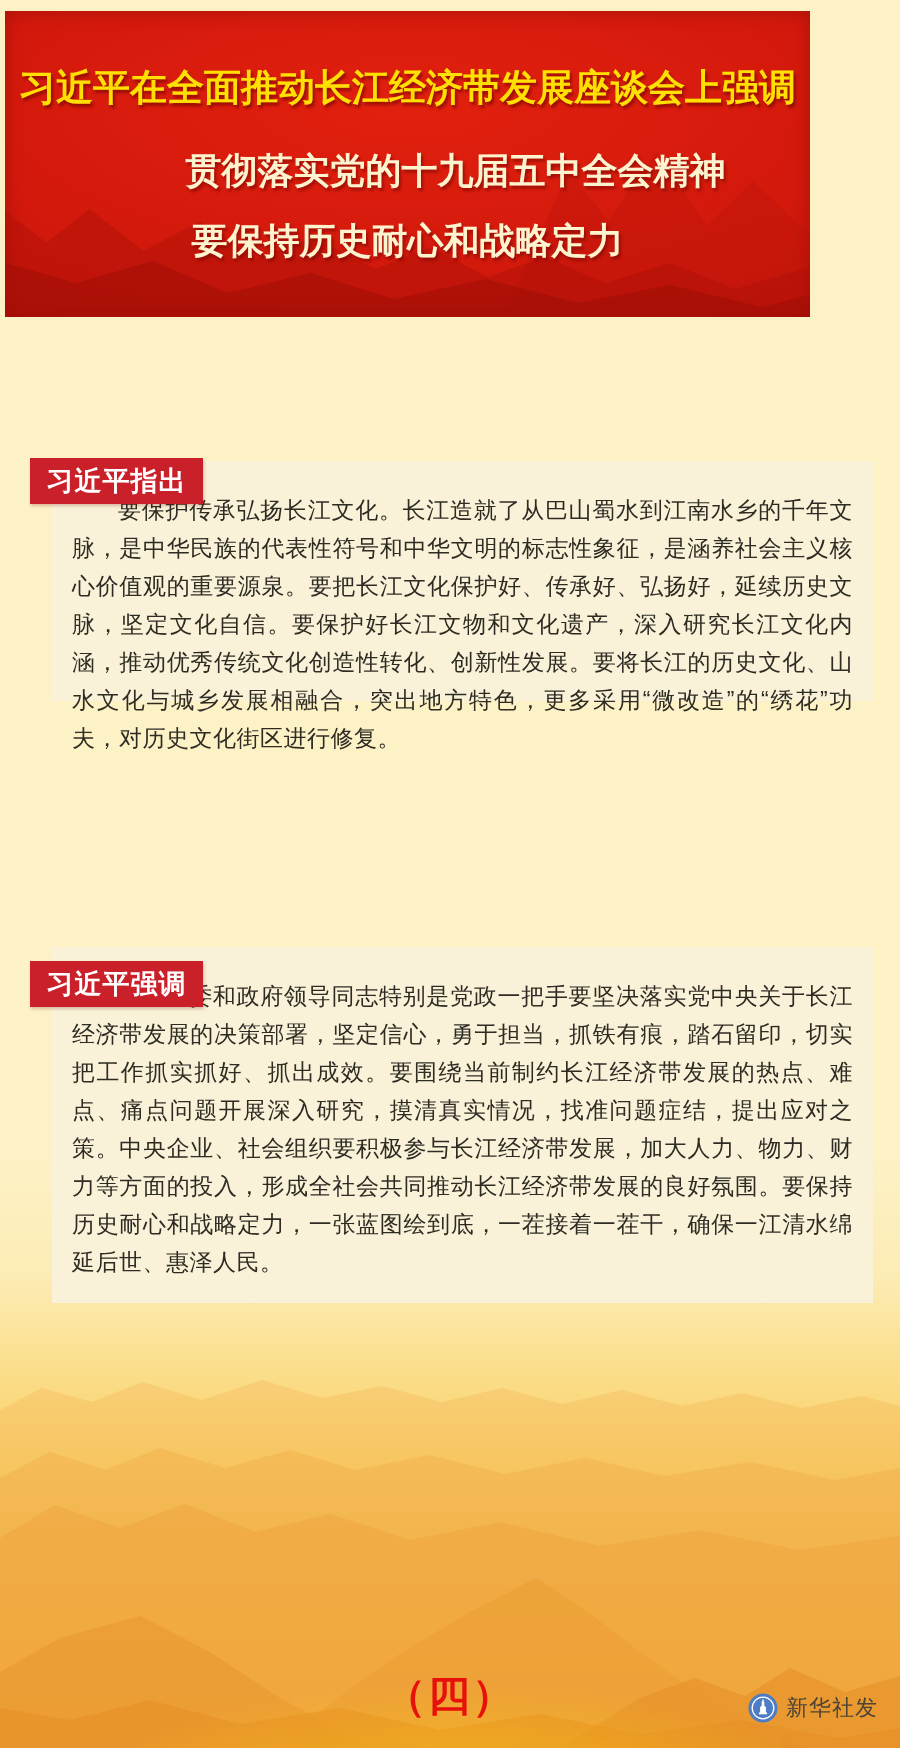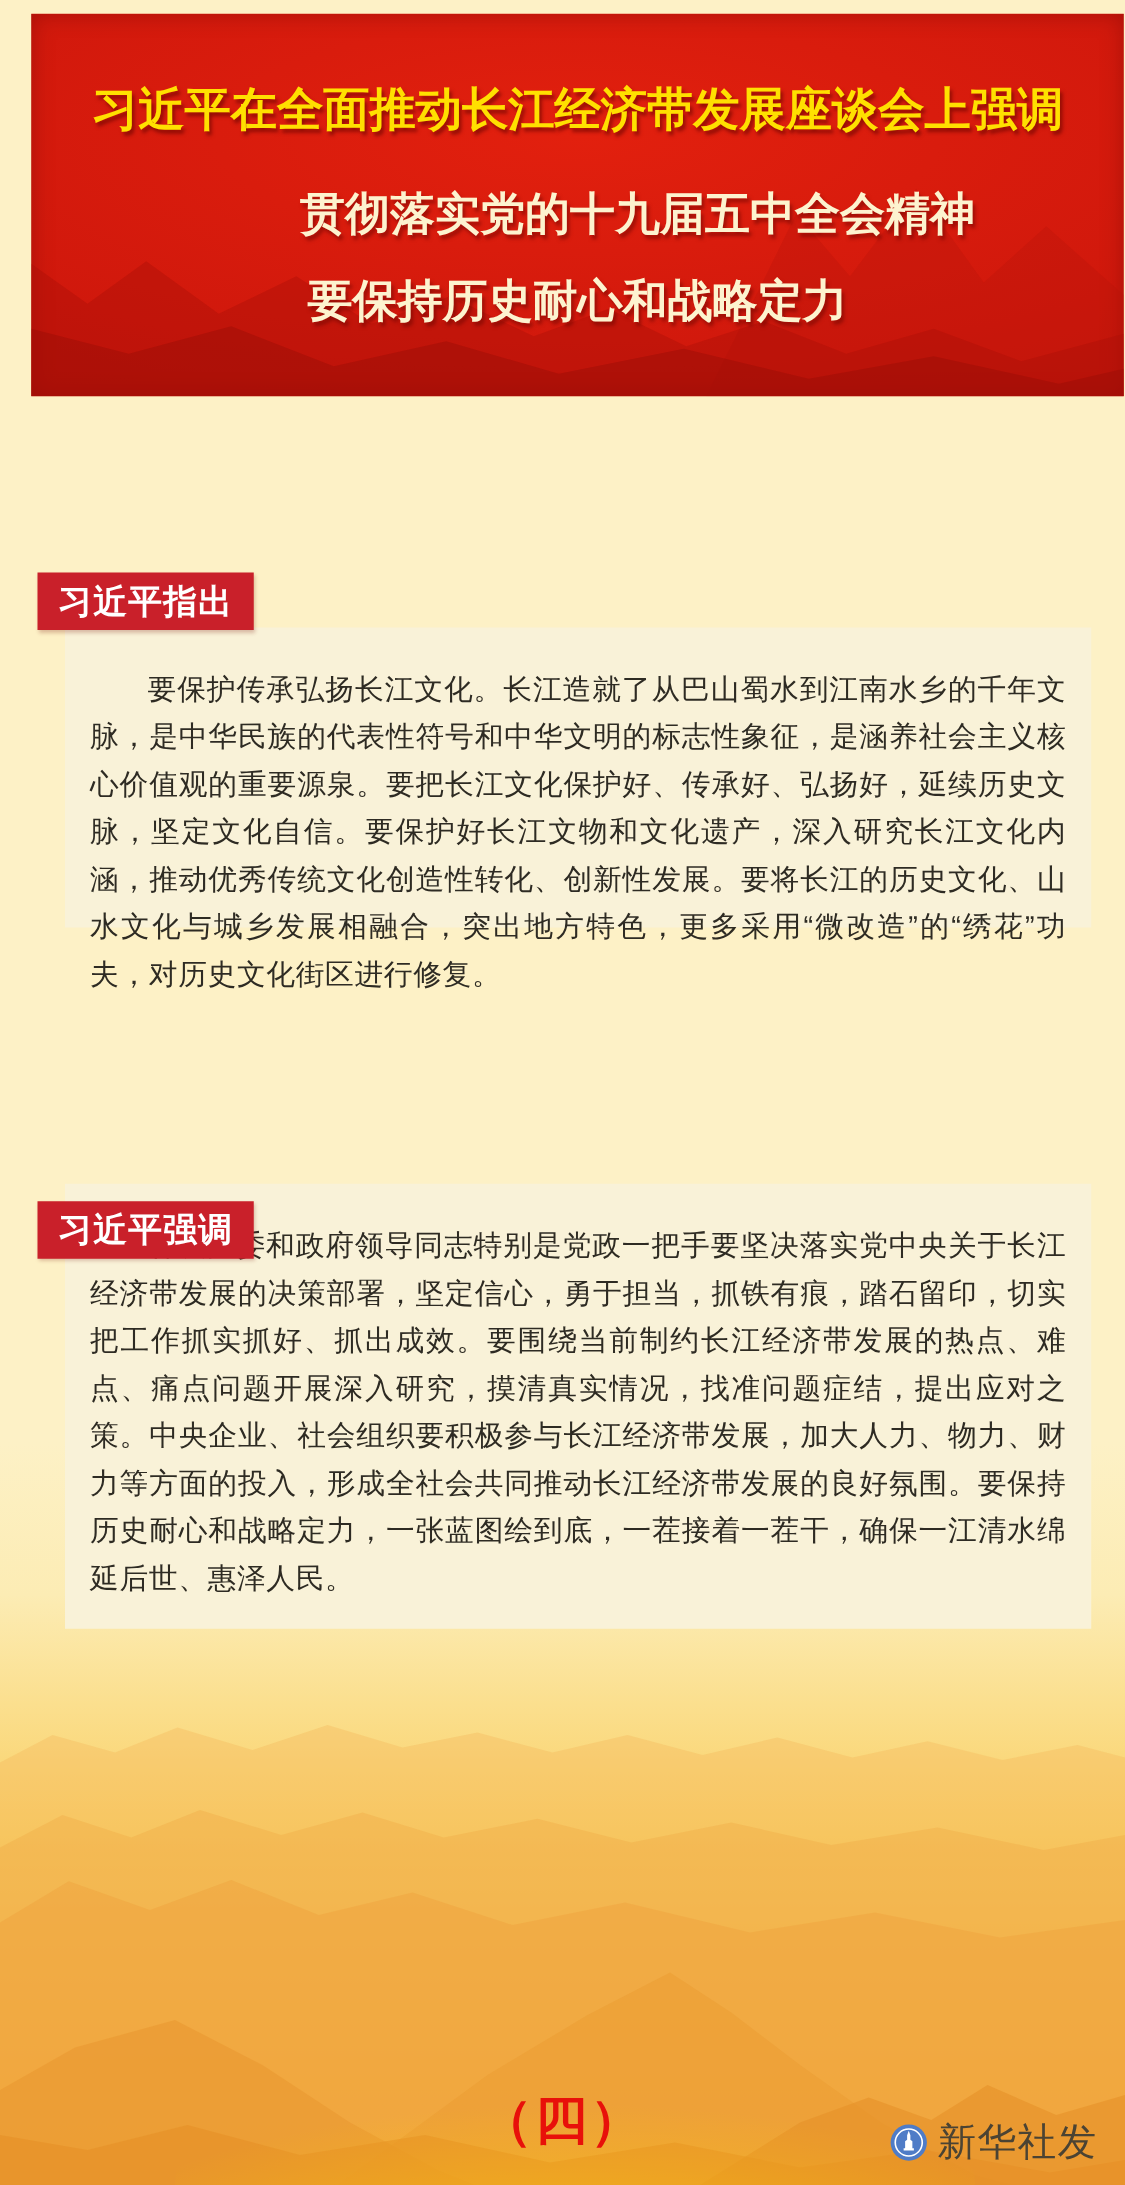--- a/index.html
+++ b/index.html
@@ -7,21 +7,21 @@
   .page{
     position:relative;width:900px;height:1748px;overflow:hidden;margin:0 auto;
     background:linear-gradient(180deg,
       #fdf1c6 0%, #fdf1c6 66%,
       #fcecb4 73%, #fbdf8e 78%,
       #f9cf64 84%, #f7bd49 90%,
       #f6ae34 96%, #f5a830 100%);
   }
   
   .banner{
-    position:absolute;left:25px;top:11px;width:874px;height:306px;
+    position:absolute;left:5px;top:11px;width:805px;height:306px;
     background:radial-gradient(120% 110% at 50% 32%, #e2200e 0%, #d0180c 55%, #bd140b 100%);
     box-shadow:inset 0 0 18px rgba(90,0,0,.35);
   }
   .banner svg{position:absolute;left:0;top:0;width:100%;height:100%;}
   .banner-line{position:absolute;left:0;width:100%;text-align:center;font-weight:700;white-space:nowrap;}
   .banner-line.l1{top:52px;font-size:37px;color:#ffe000;letter-spacing:0px;
     text-shadow:2px 3px 3px rgba(110,5,0,.65);}
   .banner-line.l2{top:136px;font-size:36px;color:#fdf3cf;text-shadow:2px 3px 3px rgba(110,5,0,.55);margin-left:48px;}
   .banner-line.l3{top:206px;font-size:36px;color:#fdf3cf;text-shadow:2px 3px 3px rgba(110,5,0,.55);}
   
@@ -35,35 +35,35 @@
   .quote-box{
     position:absolute;left:52px;width:821px;z-index:2;
     background:#f9f2d8;
   }
   .quote-box p{
     margin:0;padding:30px 20px 0 20px;
     font-size:23px;line-height:38px;letter-spacing:.5px;
     color:#2e2b23;font-weight:500;
     text-align:justify;text-indent:2em;
   }
-  #label-1{top:417px;} #box-1{top:469px;height:240px;margin-top:33px;}
+  #label-1{top:417px;} #box-1{top:428px;height:240px;margin-top:33px;}
   #label-2{top:920px;} #box-2{top:947px;height:356px;}
   
   .footer-mountains{position:absolute;left:0;top:1300px;width:900px;height:448px;z-index:1;}
   
   .page-number{
     position:absolute;left:0;top:1668px;width:900px;z-index:4;
     text-align:center;font-size:42px;font-weight:700;color:#e8100a;letter-spacing:2px;
   }
   .credit{
     position:absolute;right:22px;top:1693px;z-index:4;
     display:flex;align-items:center;gap:8px;
   }
   .credit .logo{width:30px;height:30px;display:block;}
-  .credit .credit-text{font-size:31px;color:#4b4333;letter-spacing:1px;}
+  .credit .credit-text{font-size:22px;color:#4b4333;letter-spacing:1px;}
 </style>
 </head>
 <body>
 
 <div class="page">
 
   <div class="banner">
     <svg viewBox="0 0 874 306" preserveAspectRatio="none" aria-hidden="true">
       <path d="M540,306 L612,160 L655,210 L708,140 L762,215 L812,170 L874,225 L874,306 Z" fill="#b51309" opacity="0.30"></path>
       <path d="M0,306 L0,200 L45,232 L92,198 L150,240 L212,210 L272,248 L335,226 L402,258 L462,236 L524,266 L586,246 L652,272 L722,252 L792,278 L874,256 L874,306 Z" fill="#aa1008" opacity="0.40"></path>

